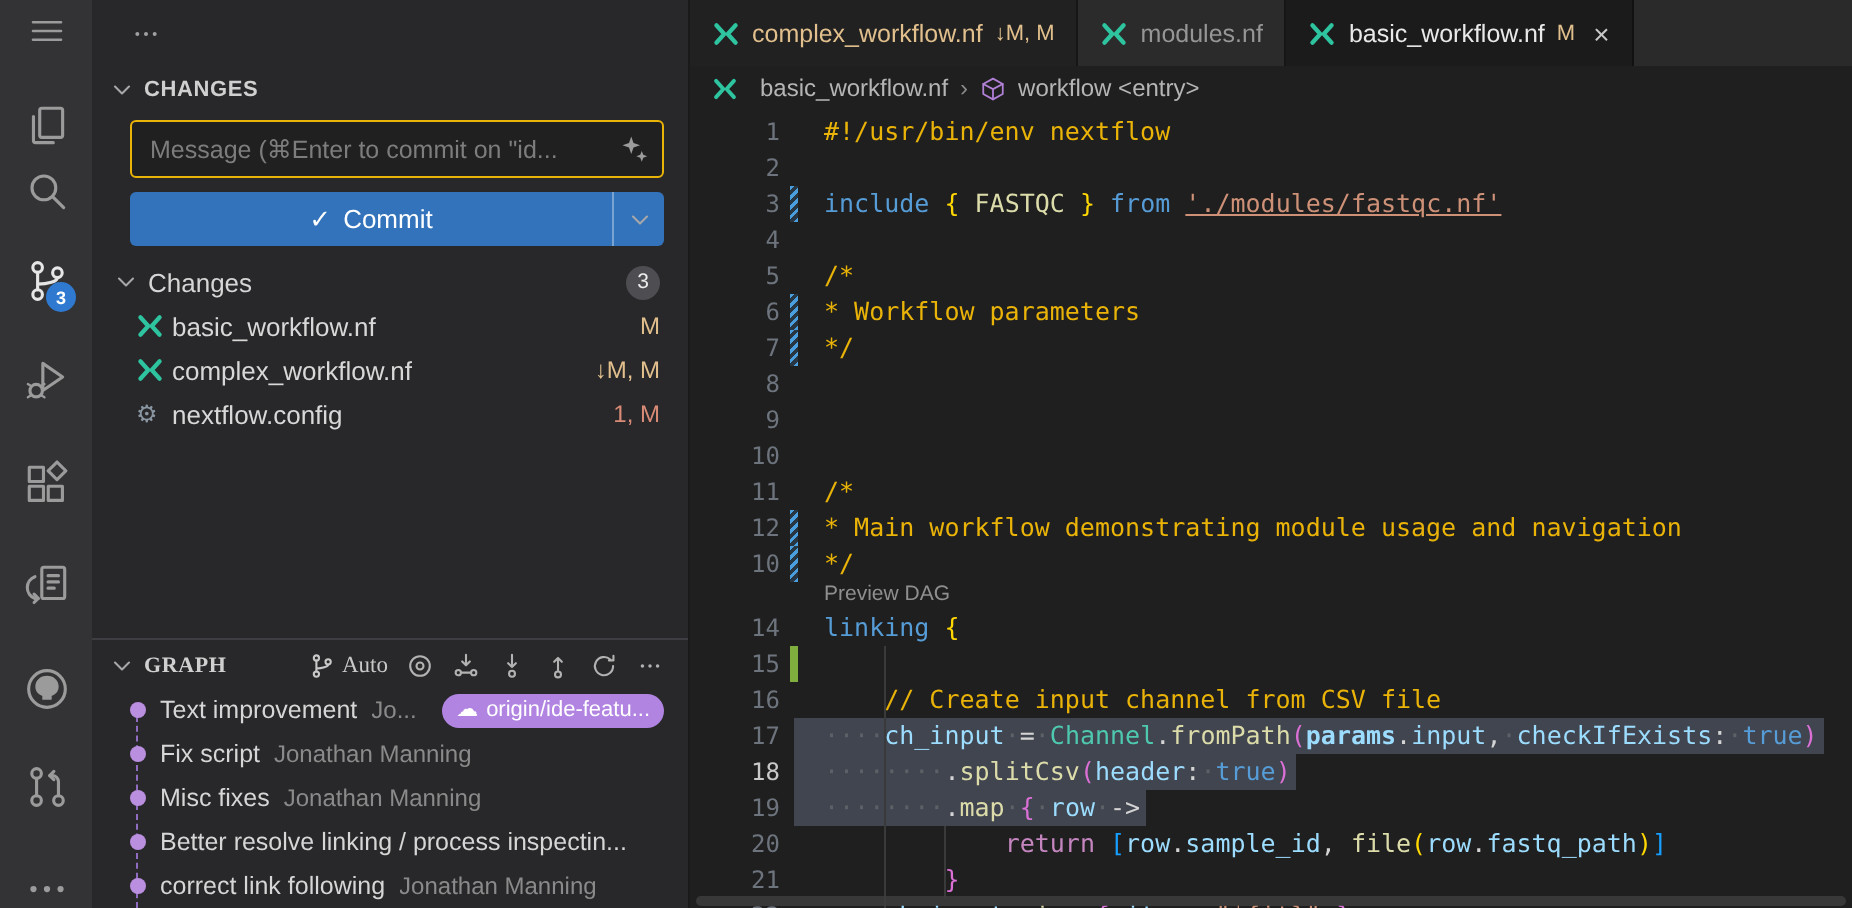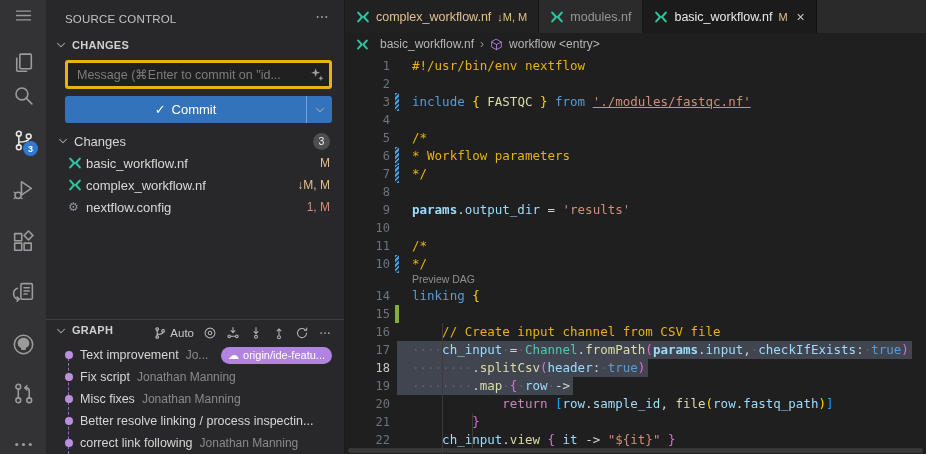--- a/index.html
+++ b/index.html
@@ -19,21 +19,21 @@
   #sidebar{width:299px;flex:none;background:#28282a;display:flex;flex-direction:column;position:relative;border-right:1px solid #1a1a1a;}
   .sc-titlerow{display:flex;align-items:center;padding:9px 14px 2px 19px;}
   .sc-title{font-size:11.5px;color:#c2c2c2;letter-spacing:.2px;flex:1;}
   .more-dots{color:#a0a0a0;cursor:pointer;}
   .more-dots svg{width:16px;height:16px;}
   .sec-header{display:flex;align-items:center;gap:4px;padding:8px 0 4px 8px;}
   .sec-label{font-size:11px;font-weight:bold;color:#d0d0d0;letter-spacing:.3px;}
   .chev{color:#a8a8a8;display:inline-flex;}
   .chev svg{width:14px;height:14px;}
   .commit-inputwrap{position:relative;margin:4px 12px 0 19px;}
-  .commit-input{width:100%;height:29px;background:#202021;border:3px solid #eab308;border-radius:3px;color:#c8c8c8;
+  .commit-input{width:100%;height:29px;background:#202021;border:1px solid #eab308;border-radius:3px;color:#c8c8c8;
     font-size:12.5px;padding:0 28px 0 9px;outline:none;font-family:inherit;}
   .commit-input::placeholder{color:#7d7d7d;}
   .sparkle{position:absolute;right:7px;top:7px;color:#9c9c9c;}
   .sparkle svg{width:15px;height:15px;}
   .commit-btn{display:flex;align-items:center;margin:7px 12px 0 19px;height:27px;background:#3273bb;border:none;border-radius:3px;
     color:#ffffff;font-size:13px;cursor:pointer;padding:0;font-family:inherit;}
   .commit-main{flex:1;display:flex;align-items:center;justify-content:center;gap:6px;font-weight:500;}
   .commit-drop{width:26px;height:100%;display:flex;align-items:center;justify-content:center;border-left:1px solid rgba(255,255,255,.35);color:#fff;}
   .tree-header{display:flex;align-items:center;gap:4px;padding:0 14px 0 10px;height:22px;margin-top:7px;cursor:pointer;}
   .tree-label{font-size:13px;color:#d6d6d6;flex:1;}
@@ -42,21 +42,21 @@
   .file-row{display:flex;align-items:center;height:22px;padding:0 14px 0 22px;cursor:pointer;}
   .ficon{width:18px;flex:none;display:flex;align-items:center;}
   .ficon svg{width:14px;height:14px;}
   .gear-glyph{font-size:12px;color:#8a97a3;}
   .fname{flex:1;color:#d8d8d8;font-size:13px;white-space:nowrap;overflow:hidden;}
   .fdeco{font-size:12px;margin-left:8px;white-space:nowrap;}
   #sidebar-spacer{flex:1;}
 
   
   #graph-sec{border-top:1px solid #3e3e42;flex:none;}
-  .graph-header{display:flex;gap:4px;padding:4px 12px 2px 8px;height:24px;}
+  .graph-header{display:flex;align-items:center;gap:4px;padding:4px 12px 2px 8px;height:24px;font-family:Liberation Serif, serif;}
   .graph-tools{margin-left:auto;display:flex;align-items:center;gap:9px;color:#b2b2b2;}
   .graph-tools .gt{display:inline-flex;cursor:pointer;}
   .graph-tools svg{width:14px;height:14px;}
   .auto-wrap{display:flex;align-items:center;gap:3px;font-size:11.5px;color:#c8c8c8;}
   #commit-list{position:relative;}
   #commit-rail{position:absolute;left:22px;top:14px;bottom:0;border-left:1px dashed #8f6cbf;}
   .commit-row{display:flex;align-items:center;height:22px;padding:0 12px 0 19px;position:relative;cursor:pointer;white-space:nowrap;overflow:hidden;}
   .cdot{width:8px;height:8px;border-radius:50%;background:#bb8fe0;flex:none;margin-right:7px;position:relative;z-index:1;}
   .cmsg{color:#d6d6d6;font-size:12.5px;overflow:hidden;text-overflow:ellipsis;flex-shrink:1;}
   .cauthor{color:#8a8a8a;font-size:12px;margin-left:7px;overflow:hidden;text-overflow:ellipsis;flex-shrink:2;}
@@ -176,21 +176,20 @@
         <svg viewBox="0 0 24 24" fill="currentColor">
           <circle cx="5.5" cy="12" r="1.5"></circle>
           <circle cx="12" cy="12" r="1.5"></circle>
           <circle cx="18.5" cy="12" r="1.5"></circle>
         </svg>
       </div>
     </aside>
 
   <div id="sidebar">
     <div class="sc-titlerow">
-      <span class="sc-title">SOURCE CONTROL</span>
       <span class="more-dots"><svg viewBox="0 0 24 24" fill="currentColor">
             <circle cx="5.5" cy="12" r="1.5"></circle>
             <circle cx="12" cy="12" r="1.5"></circle>
             <circle cx="18.5" cy="12" r="1.5"></circle>
           </svg></span>
     </div>
     <div class="sec-header">
       <span class="chev">
           <svg viewBox="0 0 16 16" fill="none" stroke="currentColor" stroke-width="1.2" stroke-linecap="round" stroke-linejoin="round">
             <path d="M4 6l4 4 4-4"></path>
@@ -405,23 +404,24 @@
     </div>
     <div id="code">
         <div class="crow"><span class="lnum">1</span><span class="cl"><span class="tk-com">#!/usr/bin/env nextflow</span></span></div>
         <div class="crow"><span class="lnum">2</span><span class="cl"></span></div>
         <div class="crow"><span class="lnum">3</span><span class="mk mod"></span><span class="cl"><span class="tk-kw">include</span><span class="tk-txt"> </span><span class="tk-b1">{</span><span class="tk-txt"> </span><span class="tk-fn">FASTQC</span><span class="tk-txt"> </span><span class="tk-b1">}</span><span class="tk-txt"> </span><span class="tk-kw">from</span><span class="tk-txt"> </span><span class="tk-lnk">'./modules/fastqc.nf'</span></span></div>
         <div class="crow"><span class="lnum">4</span><span class="cl"></span></div>
         <div class="crow"><span class="lnum">5</span><span class="cl"><span class="tk-com">/*</span></span></div>
         <div class="crow"><span class="lnum">6</span><span class="mk mod"></span><span class="cl"><span class="tk-com">* Workflow parameters</span></span></div>
         <div class="crow"><span class="lnum">7</span><span class="mk mod"></span><span class="cl"><span class="tk-com">*/</span></span></div>
         <div class="crow"><span class="lnum">8</span></div>
-        <div class="crow"><span class="lnum">9</span><span class="cl"><span class="tk-varb">params</span><span class="tk-txt">.</span><span class="tk-var">output_dir</span><span class="tk-txt"> = </span><span class="tk-str">'results'</span></span></div>
+        <div class="crow"><span class="lnum">9</span></div>
         <div class="crow"><span class="lnum">10</span><span class="cl"></span></div>
         <div class="crow"><span class="lnum">11</span><span class="cl"><span class="tk-com">/*</span></span></div>
+        <div class="crow"><span class="lnum">12</span><span class="mk mod"></span><span class="cl"><span class="tk-com">* Main workflow demonstrating module usage and navigation</span></span></div>
         <div class="crow"><span class="lnum">10</span><span class="mk mod"></span><span class="cl"><span class="tk-com">*/</span></span></div>
         <div class="clens">Preview DAG</div>
         <div class="crow"><span class="lnum">14</span><span class="cl"><span class="tk-kw">linking</span><span class="tk-txt"> </span><span class="tk-b1">{</span></span></div>
         <div class="crow"><span class="lnum">15</span><span class="mk add"></span><span class="cl"></span></div>
         <div class="crow"><span class="lnum">16</span><span class="cl"><span class="tk-txt">    </span><span class="tk-com">// Create input channel from CSV file</span></span></div>
         <div class="crow sel"><span class="lnum">17</span><span class="cl"><span class="tk-ws">····</span><span class="tk-var">ch_input</span><span class="tk-ws">·</span><span class="tk-txt">=</span><span class="tk-ws">·</span><span class="tk-typ">Channel</span><span class="tk-txt">.</span><span class="tk-fn">fromPath</span><span class="tk-b2">(</span><span class="tk-varb">params</span><span class="tk-txt">.</span><span class="tk-var">input</span><span class="tk-txt">,</span><span class="tk-ws">·</span><span class="tk-var">checkIfExists</span><span class="tk-txt">:</span><span class="tk-ws">·</span><span class="tk-kw">true</span><span class="tk-b2">)</span></span></div>
         <div class="crow sel"><span class="lnum cur">18</span><span class="cl"><span class="tk-ws">········</span><span class="tk-txt">.</span><span class="tk-fn">splitCsv</span><span class="tk-b2">(</span><span class="tk-var">header</span><span class="tk-txt">:</span><span class="tk-ws">·</span><span class="tk-kw">true</span><span class="tk-b2">)</span></span></div>
         <div class="crow sel"><span class="lnum">19</span><span class="cl"><span class="tk-ws">········</span><span class="tk-txt">.</span><span class="tk-fn">map</span><span class="tk-ws">·</span><span class="tk-b2">{</span><span class="tk-ws">·</span><span class="tk-var">row</span><span class="tk-ws">·</span><span class="tk-txt">-&gt;</span></span></div>
         <div class="crow"><span class="lnum">20</span><span class="cl"><span class="tk-txt">            </span><span class="tk-ctl">return</span><span class="tk-txt"> </span><span class="tk-b3">[</span><span class="tk-var">row</span><span class="tk-txt">.</span><span class="tk-var">sample_id</span><span class="tk-txt">, </span><span class="tk-fn">file</span><span class="tk-b1">(</span><span class="tk-var">row</span><span class="tk-txt">.</span><span class="tk-var">fastq_path</span><span class="tk-b1">)</span><span class="tk-b3">]</span></span></div>
         <div class="crow"><span class="lnum">21</span><span class="cl"><span class="tk-txt">        </span><span class="tk-b2">}</span></span></div>

